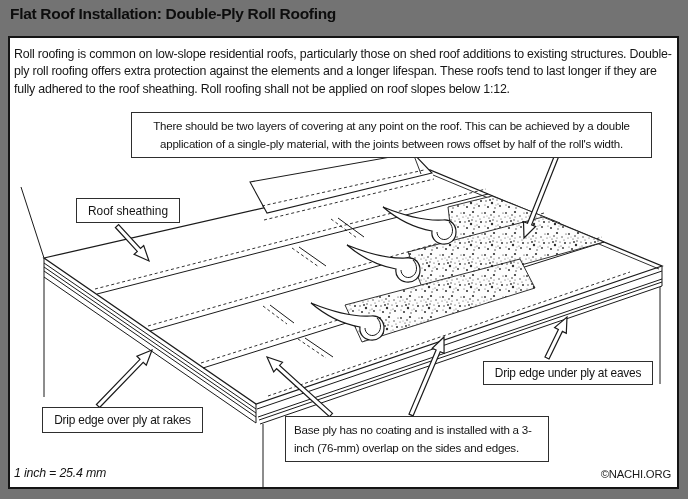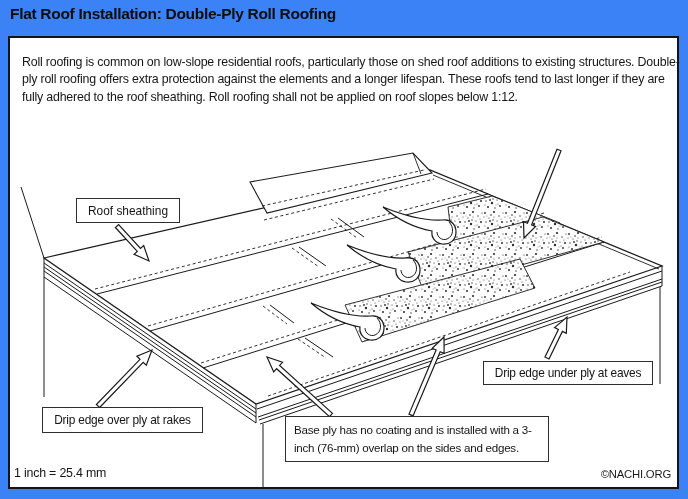--- a/index.html
+++ b/index.html
@@ -1,29 +1,29 @@
 <!DOCTYPE html>
 <html><head>
 <meta charset="utf-8">
 <style>
   html,body{margin:0;padding:0;background:#fff;}
   .page{
-    position:relative;width:688px;height:499px;background:#3b82f6;overflow:hidden;
+    position:relative;width:688px;height:499px;background:#737373;overflow:hidden;
     font-family:"Liberation Sans","DejaVu Sans",sans-serif;color:#111;
   }
   .title{
     position:absolute;left:10px;top:5px;margin:0;
     font-size:15.5px;font-weight:700;letter-spacing:-0.3px;color:#0d0d0d;
   }
   .figure{
     position:absolute;left:8px;top:36px;width:671px;height:453px;
     border:2px solid #141414;background:#fff;box-sizing:border-box;
   }
   .intro{
-    position:absolute;left:14px;top:46px;width:662px;margin:8px;
+    position:absolute;left:14px;top:46px;width:662px;margin:0;
     font-size:12.4px;line-height:17.3px;letter-spacing:-0.2px;color:#161616;
   }
   svg.scene{position:absolute;left:0;top:0;width:688px;height:499px;}
   .label{
     position:absolute;background:#fff;border:1.5px solid #2e2e2e;
     box-sizing:border-box;color:#141414;
     display:flex;align-items:center;justify-content:center;text-align:center;
   }
   .callout{
     left:131px;top:112px;width:521px;height:46px;
@@ -31,21 +31,21 @@
   }
   .lab-sheathing{left:76px;top:198px;width:104px;height:25px;font-size:11.9px;}
   .lab-rakes{left:42px;top:407px;width:161px;height:26px;font-size:11.9px;letter-spacing:-0.2px;}
   .lab-eaves{left:483px;top:361px;width:170px;height:24px;font-size:11.9px;letter-spacing:-0.2px;}
   .lab-baseply{
     left:285px;top:416px;width:264px;height:46px;
     font-size:11.6px;line-height:18px;letter-spacing:-0.25px;
     justify-content:flex-start;text-align:left;padding:2px 8px;
   }
   .scale-note{
-    position:absolute;left:14px;top:466px;font-size:12.4px;color:#141414;letter-spacing:-0.2px;
+    position:absolute;left:14px;top:466px;font-size:12.4px;color:#141414;letter-spacing:-0.2px;font-style:italic;
   }
   .credit{
     position:absolute;right:17px;top:468px;font-size:11.3px;color:#1a1a1a;letter-spacing:-0.2px;padding-left:23px;
   }
 </style>
 </head>
 <body>
 
 <div class="page">
 
@@ -171,20 +171,21 @@
       <polygon points="557.0,149.2 527.5,223.2 523.5,221.7 524.0,238.0 535.6,226.5 531.6,224.9 561.0,150.8"></polygon>
       <polygon points="99.6,407.5 143.2,362.3 146.3,365.3 152.0,350.0 136.9,356.3 140.0,359.3 96.4,404.5"></polygon>
       <polygon points="332.5,413.4 279.6,365.4 282.5,362.3 267.0,357.0 273.7,371.9 276.6,368.7 329.5,416.6"></polygon>
       <polygon points="413.0,415.9 440.2,351.7 444.1,353.3 444.0,337.0 432.2,348.3 436.1,350.0 409.0,414.1"></polygon>
       <polygon points="549.0,359.0 562.4,331.4 566.3,333.3 567.0,317.0 554.6,327.6 558.4,329.5 545.0,357.0"></polygon>
     </g>
   </svg>
 
   <p class="intro">Roll roofing is common on low-slope residential roofs, particularly those on shed roof additions to existing structures. Double-ply roll roofing offers extra protection against the elements and a longer lifespan. These roofs tend to last longer if they are fully adhered to the roof sheathing. Roll roofing shall not be applied on roof slopes below 1:12.</p>
 
+  <div class="label callout">There should be two layers of covering at any point on the roof. This can be achieved by a double application of a single-ply material, with the joints between rows offset by half of the roll's width.</div>
   <div class="label lab-sheathing">Roof sheathing</div>
   <div class="label lab-eaves">Drip edge under ply at eaves</div>
   <div class="label lab-rakes">Drip edge over ply at rakes</div>
   <div class="label lab-baseply">Base ply has no coating and is installed with a 3-inch (76-mm) overlap on the sides and edges.</div>
 
   <div class="scale-note">1 inch = 25.4 mm</div>
   <div class="credit">©NACHI.ORG</div>
 
 </div>
 

